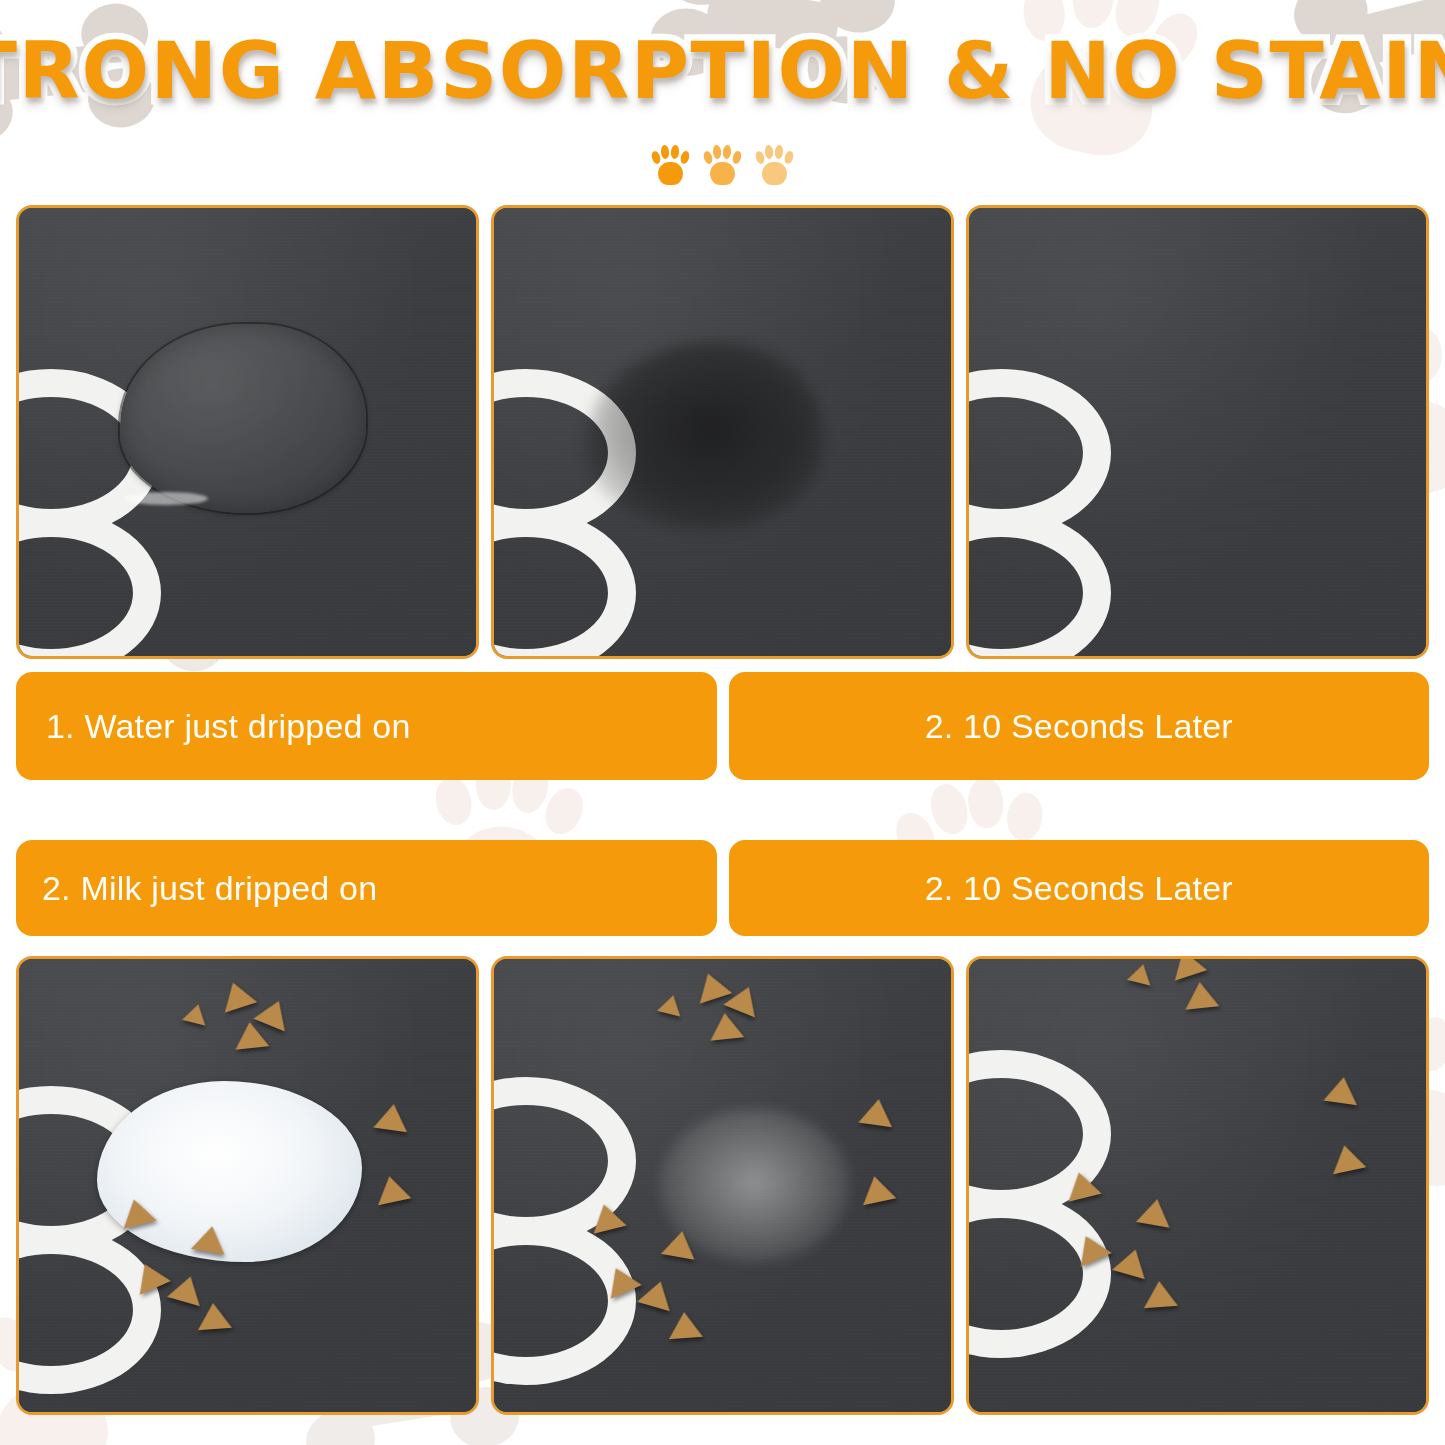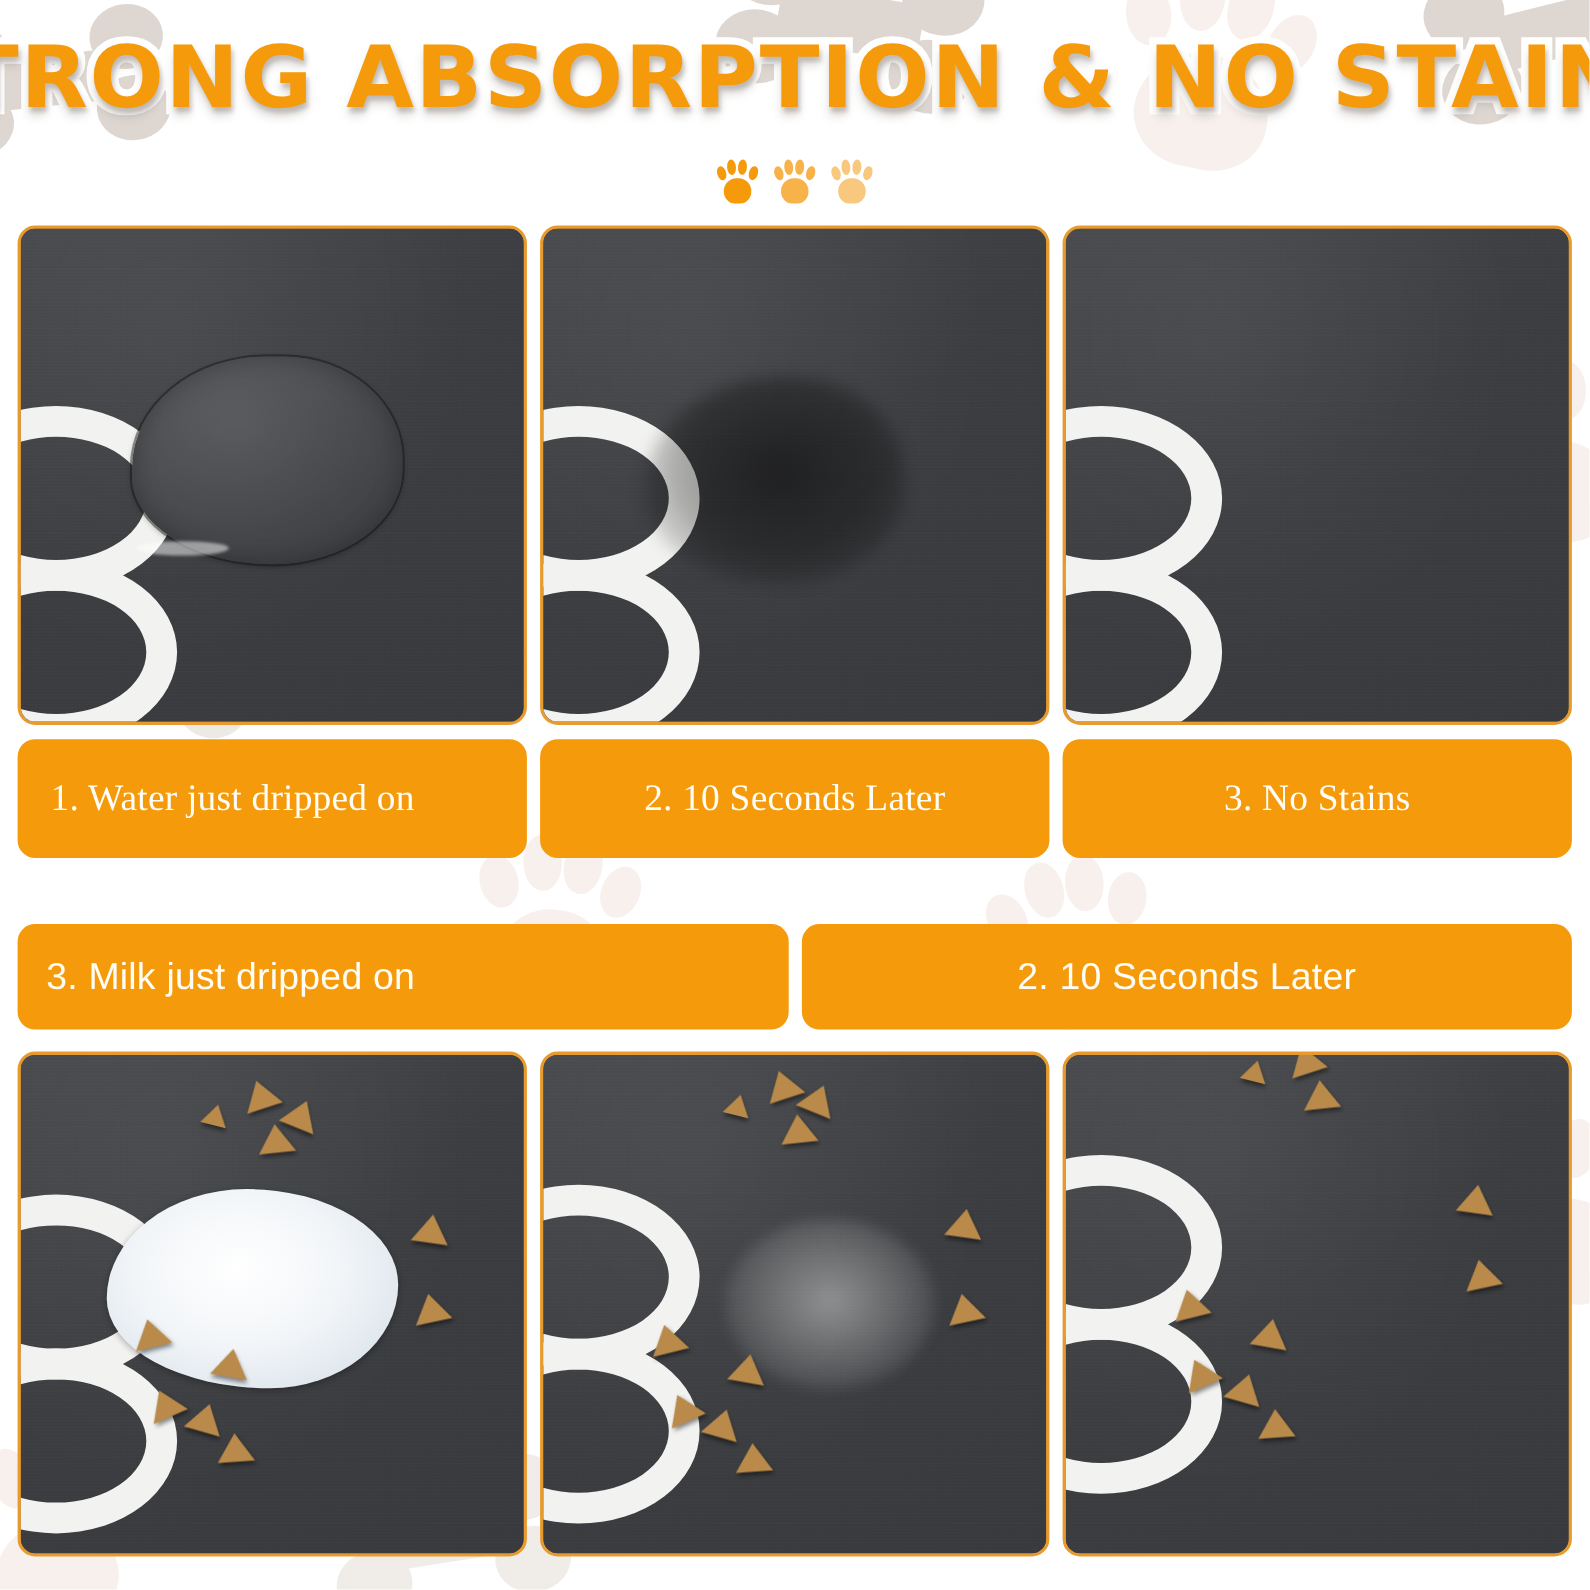--- a/index.html
+++ b/index.html
@@ -290,21 +290,21 @@
     border-radius: 16px;
     display: flex;
     align-items: center;
     color: #fffdf6;
     font-size: 34px;
     font-weight: 400;
     letter-spacing: .2px;
     white-space: nowrap;
     overflow: hidden;
   }
-  .row.label-row.top-labels .label  { height: 108px; padding: 16px 30px; font-family: Liberation Serif, serif; }
+  .row.label-row.top-labels .label  { height: 108px; padding: 16px 30px; }
   .row.label-row.mid-labels .label  { height: 96px;  padding: 0 26px; }
 
   .label.center { justify-content: center; }
   .label.left   { justify-content: flex-start; }
 </style>
 </head>
 <body>
 
 <div class="bg-layer">
   <div class="bone" style="left:-58px; top:8px; width:210px; height:130px; transform:rotate(-6deg);">
@@ -442,28 +442,27 @@
         <div class="logo">
           <span class="loop upper"></span>
             <span class="loop lower"></span>
         </div>
       </div>
     </div>
 
     <div class="row label-row top-labels">
       <div class="label left">1. Water just dripped on</div>
       <div class="label center">2. 10 Seconds Later</div>
-      <div class="label center">3. No Stains</div>
     </div>
   </div>
 
   <div class="band labels-first">
 
     <div class="row label-row mid-labels">
-      <div class="label left">3. Milk just dripped on</div>
+      <div class="label left">2. Milk just dripped on</div>
       <div class="label center">2. 10 Seconds Later</div>
     </div>
 
     <div class="row photo-row" style="margin-top:10px;">
 
       <div class="photo">
         <div class="mat"></div>
         <div class="logo" style="top:28%;">
           <span class="loop upper"></span>
             <span class="loop lower"></span>

